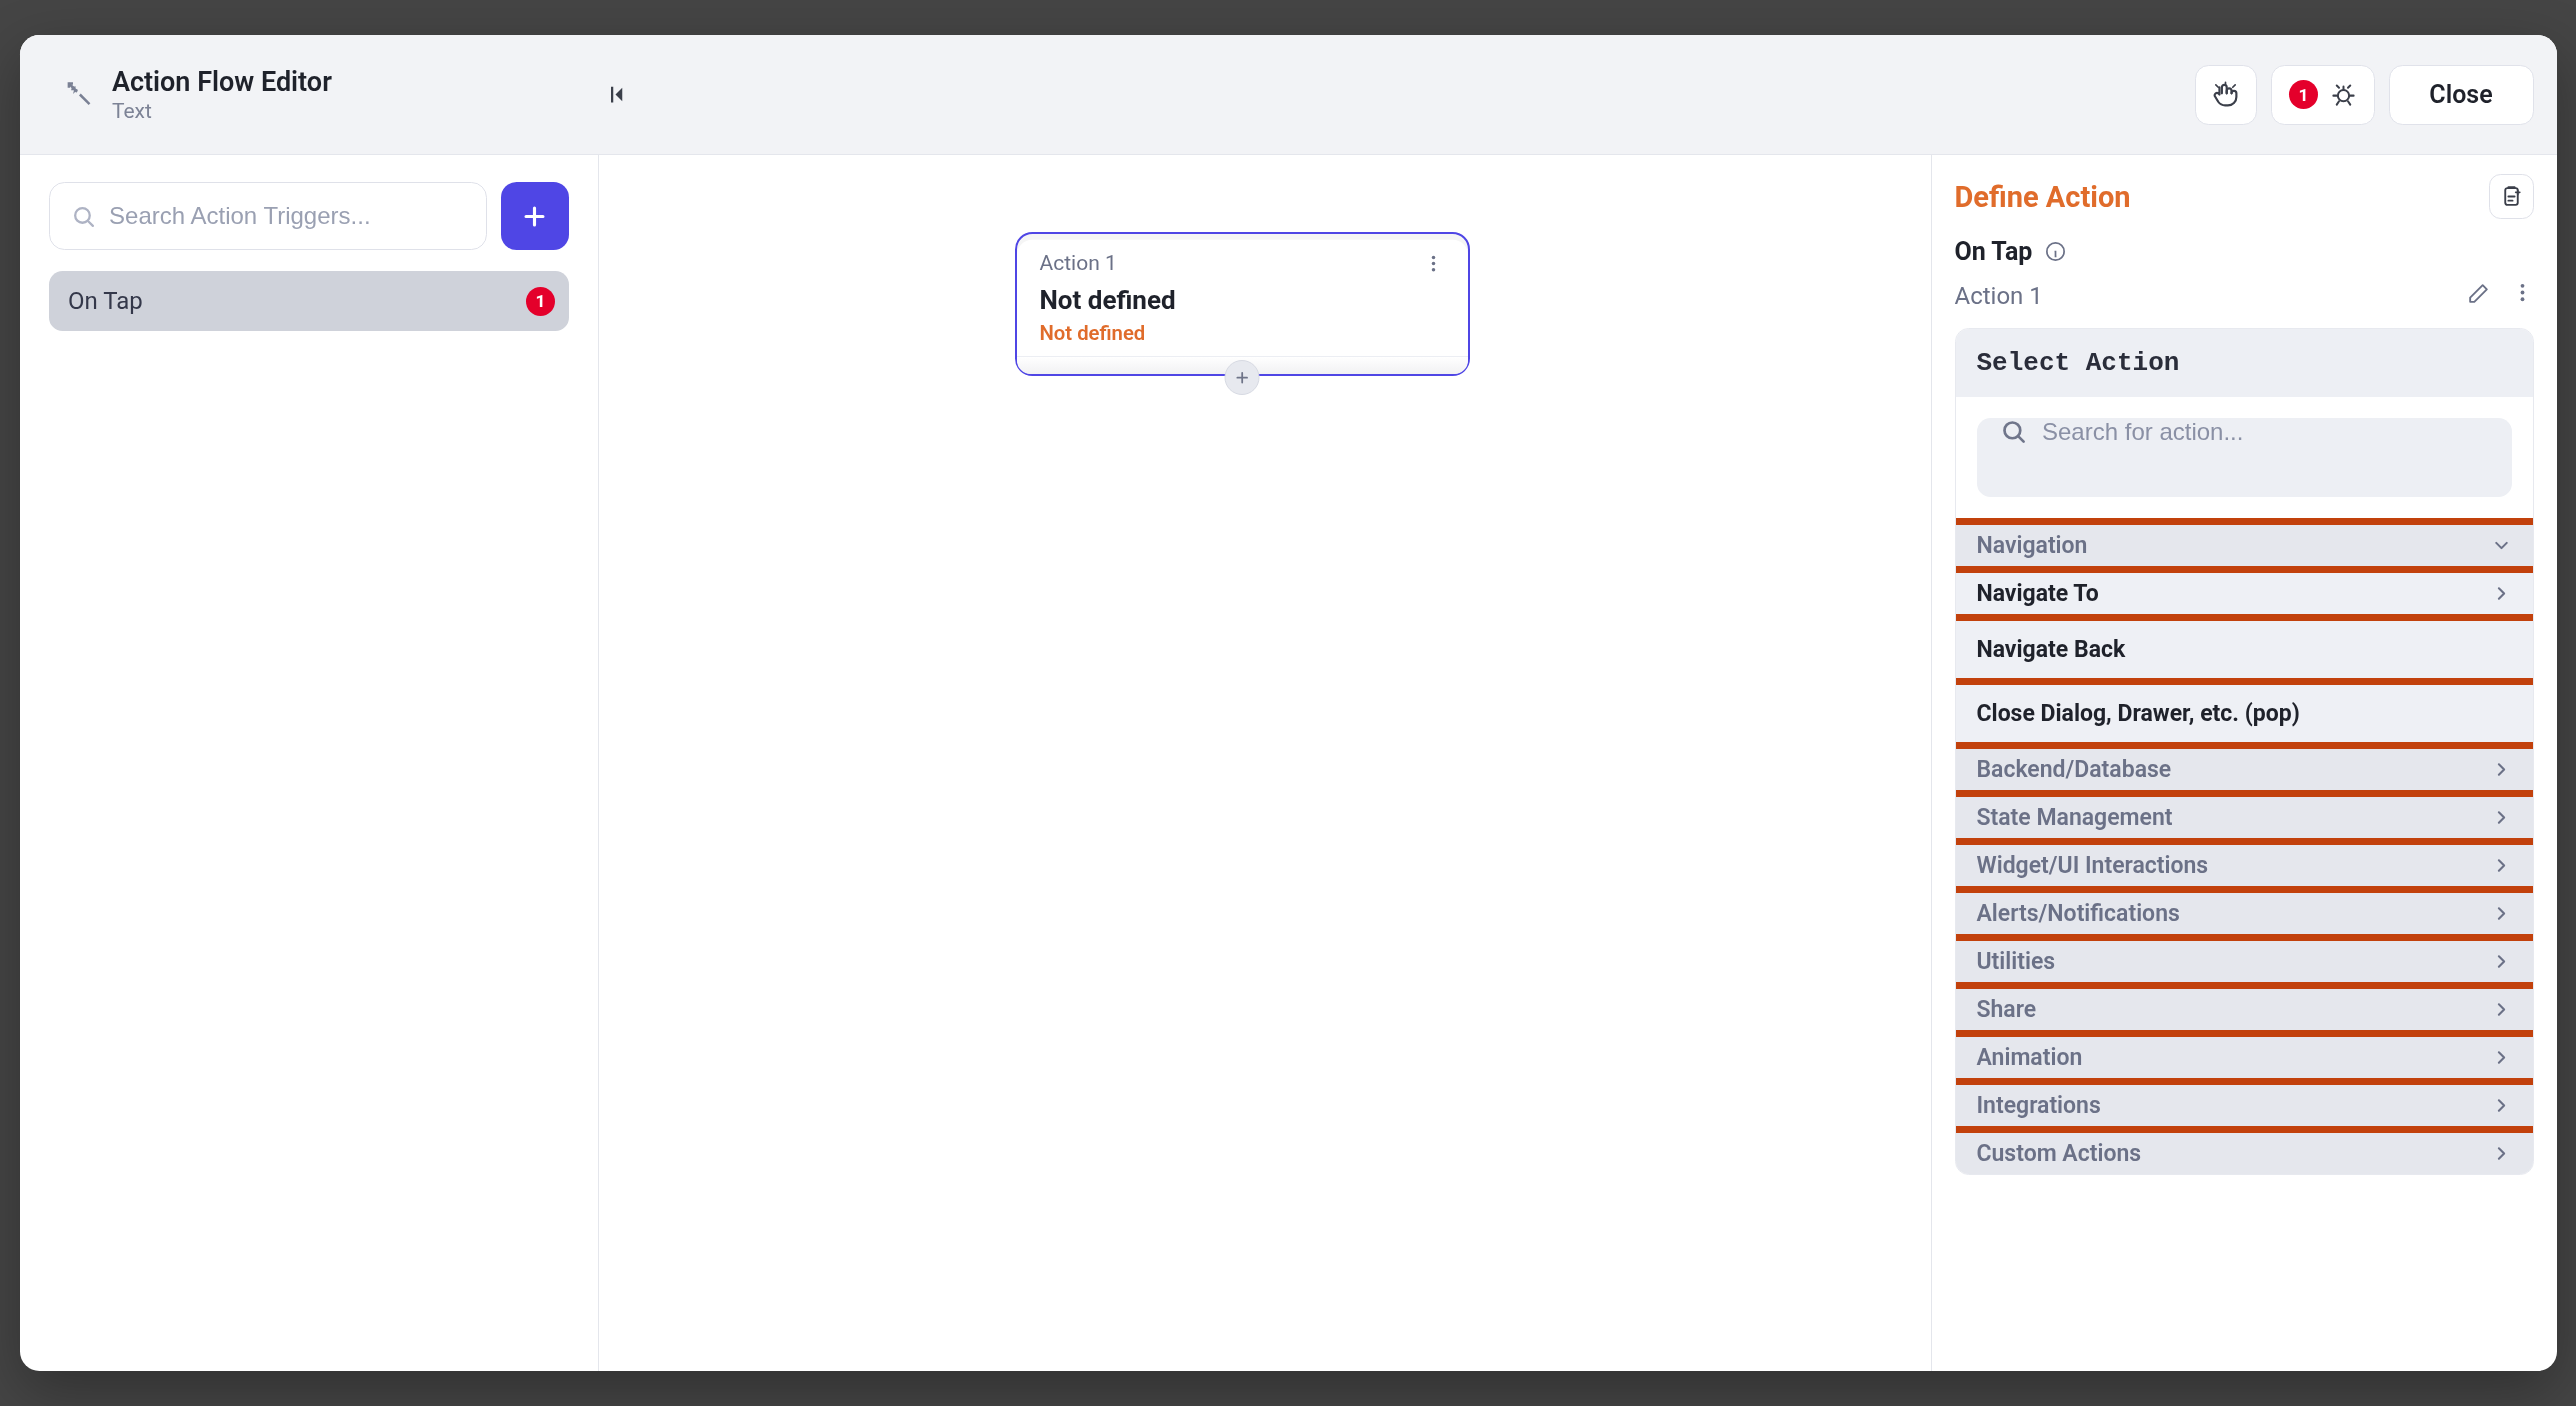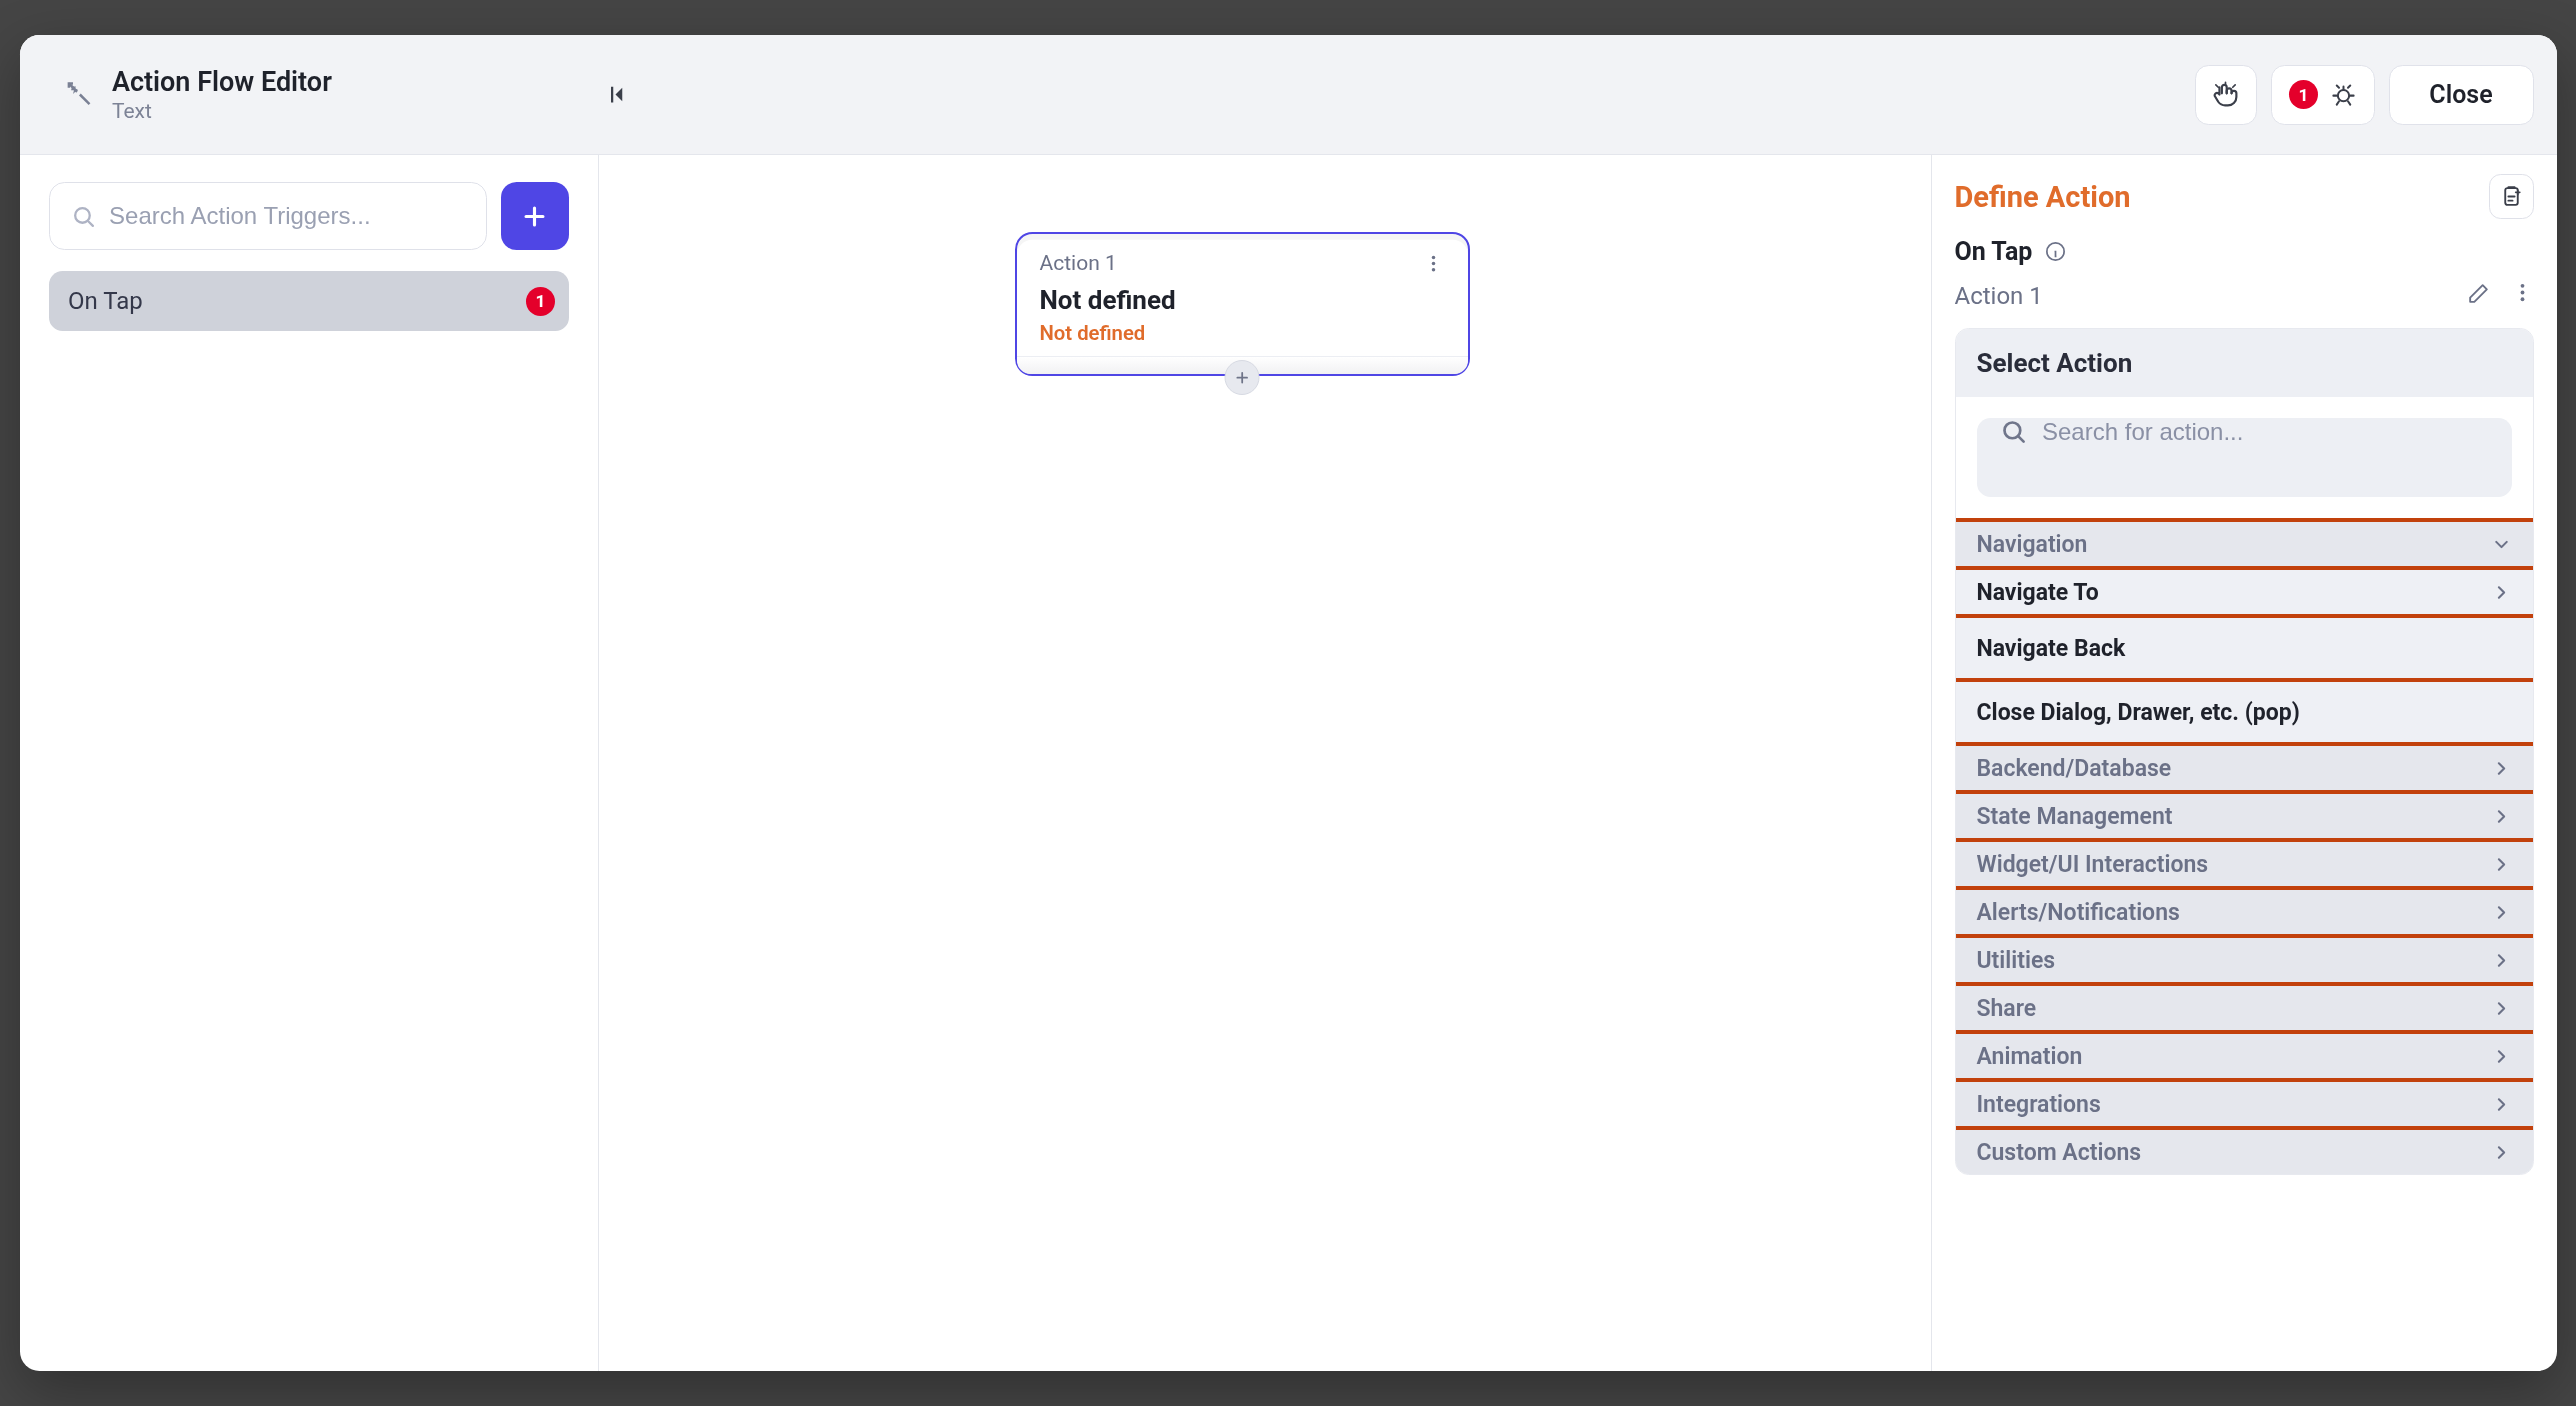--- a/index.html
+++ b/index.html
@@ -83,27 +83,27 @@
   .rp-title { font-size:29px; font-weight:700; color:#e06c2b; }
   .rp-copy { width:45px; height:45px; border:1px solid #dfe1e9; border-radius:11.6px; display:flex; align-items:center; justify-content:center; color:#3b3f4a; cursor:pointer; }
   .rp-row2 { display:flex; align-items:center; gap:11.6px; margin-top:17.4px; }
   .rp-on-tap { font-size:25px; font-weight:700; color:#1f222b; }
   .info-icon { color:#6b7187; display:flex; }
   .rp-row3 { display:flex; align-items:center; justify-content:space-between; margin-top:15.5px; }
   .rp-action-name { font-size:24px; color:#6b7187; }
   .rp-row3-icons { display:flex; gap:19.4px; color:#6b7187; }
   .rp-row3-icons span { cursor:pointer; }
   .select-action-card { margin-top:17.4px; border:1px solid #e7e9ef; border-radius:13.6px; background:#fff; overflow:hidden; }
-  .sa-head { background:#edeff4; padding:19.4px 21px; }
+  .sa-head { background:#edeff4; padding:19.4px 21px;font-family:Liberation Mono, monospace; }
   .sa-head-title { font-size:26px; font-weight:700; color:#2a2d3a; }
   .sa-search { margin:21px; height:79px; border-radius:13.6px; background:#edeff4; display:flex; align-items:flex-start; gap:15.5px; padding:0 23px; }
   .sa-search input { flex:1; border:none; outline:none; background:transparent; font-size:24px; color:#333; }
   .sa-search input::placeholder { color:#8a90a5; }
   .sa-list { display:flex; flex-direction:column; }
-  .sa-item { height:48px; display:flex; align-items:center; justify-content:space-between; padding:0 21px; border-top:4px solid #c2410c; cursor:pointer; }
+  .sa-item { height:48px; display:flex; align-items:center; justify-content:space-between; padding:0 21px; border-top:7px solid #c2410c; cursor:pointer; }
   .sa-item.cat { background:#e5e7ed; }
   .sa-item.cat .sa-label { color:#6b7187; font-weight:600; font-size:23px; }
   .sa-item.sub { background:#eef0f5; }
   .sa-item.sub .sa-label { color:#1f222b; font-weight:700; font-size:23px; }
   .sa-item.subk { background:#eef0f5; height:64px; }
   .sa-item.subk .sa-label { color:#1f222b; font-weight:700; font-size:23px; }
   .sa-item.open { background:#e5e7ed; }
   .chev { color:#6b7187; display:flex; }
   .chev svg { width:21px; height:21px; }
   .icon-svg { display:inline-flex; }

